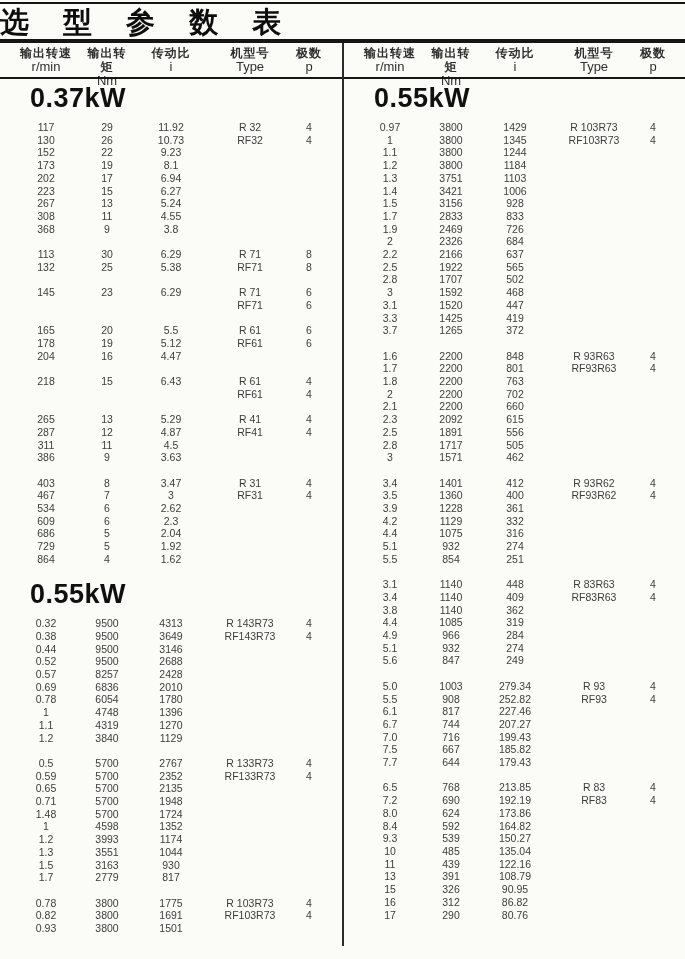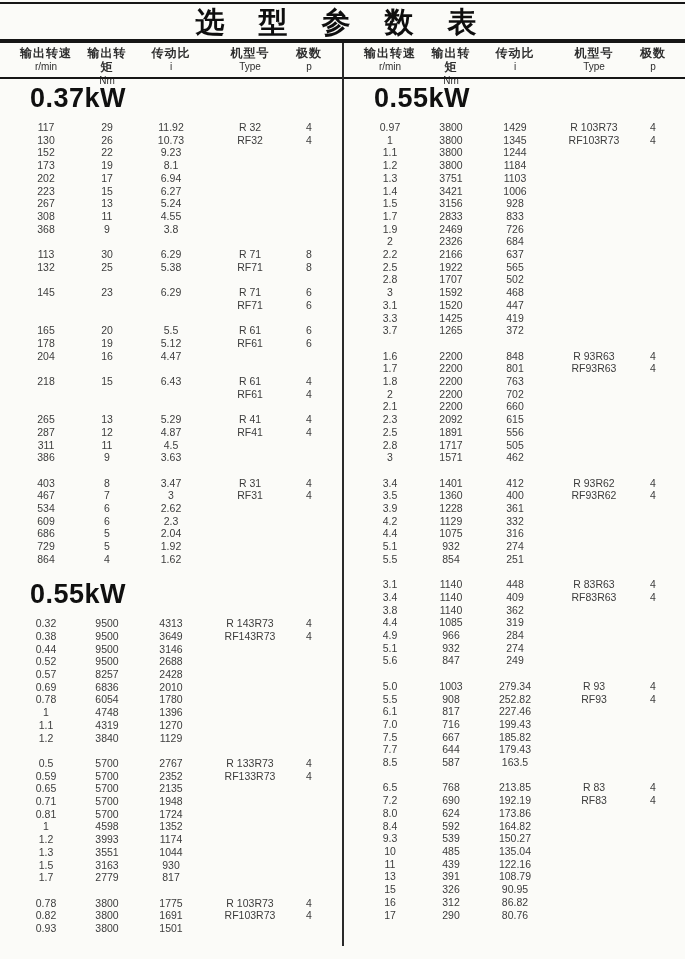--- a/index.html
+++ b/index.html
@@ -12,36 +12,36 @@
     margin:0 auto;
   }
   .rule { position:absolute; left:0; right:0; background:#161616; }
   .top-rule    { top:2px;  height:2px; }
   .thick-rule  { top:39px; height:4px; }
   .header-rule { top:77px; height:2px; }
   .v-divider   { position:absolute; left:342px; top:43px; height:903px; width:2px; background:#2a2a2a; }
 
   .title {
     position:absolute; top:6px; left:0; width:100%;
-    text-align:center;
+    text-align:left;
     font-size:29px; font-weight:900; color:#0e0e0e;
     letter-spacing:13px; line-height:32px;
     white-space:nowrap;
   }
 
   .header-band { position:absolute; top:46px; left:0; width:685px; }
   .half-grid {
     position:absolute; top:0; width:322px;
     display:grid; grid-template-columns:76px 46px 82px 76px 42px;
   }
   .hg-left  { left:8px; }
   .hg-right { left:352px; }
   .col-header { text-align:center; color:#2e2e2e; }
   .col-header .label { display:block; font-size:12px; font-weight:bold; line-height:14px; letter-spacing:1px; }
-  .col-header .unit  { display:block; font-size:10px; line-height:14px; }
+  .col-header .unit  { display:block; font-size:13px; line-height:14px; }
 
   .body-half { position:absolute; top:80px; width:322px; }
   .bh-left  { left:8px; }
   .bh-right { left:352px; }
 
   .section-title {
     font-size:27px; font-weight:900; color:#101010;
     line-height:32px; margin:2px 0 7px 22px;
     letter-spacing:0.5px;
   }
@@ -428,21 +428,21 @@
           <span></span>
         </div>
         <div class="t-row">
           <span>0.71</span>
           <span>5700</span>
           <span>1948</span>
           <span></span>
           <span></span>
         </div>
         <div class="t-row">
-          <span>0.81</span>
+          <span>1.48</span>
           <span>5700</span>
           <span>1724</span>
           <span></span>
           <span></span>
         </div>
         <div class="t-row">
           <span>1</span>
           <span>4598</span>
           <span>1352</span>
           <span></span>
@@ -807,44 +807,44 @@
           <span>4</span>
         </div>
         <div class="t-row">
           <span>6.1</span>
           <span>817</span>
           <span>227.46</span>
           <span></span>
           <span></span>
         </div>
         <div class="t-row">
+          <span>6.7</span>
+          <span>744</span>
+          <span>207.27</span>
+          <span></span>
+          <span></span>
+        </div>
+        <div class="t-row">
           <span>7.0</span>
           <span>716</span>
           <span>199.43</span>
           <span></span>
           <span></span>
         </div>
         <div class="t-row">
           <span>7.5</span>
           <span>667</span>
           <span>185.82</span>
           <span></span>
           <span></span>
         </div>
         <div class="t-row">
           <span>7.7</span>
           <span>644</span>
           <span>179.43</span>
-          <span></span>
-          <span></span>
-        </div>
-        <div class="t-row">
-          <span>8.5</span>
-          <span>587</span>
-          <span>163.5</span>
           <span></span>
           <span></span>
         </div>
       </div>
       <div class="group">
         <div class="t-row">
           <span>6.5</span>
           <span>768</span>
           <span>213.85</span>
           <span>R 83</span>

